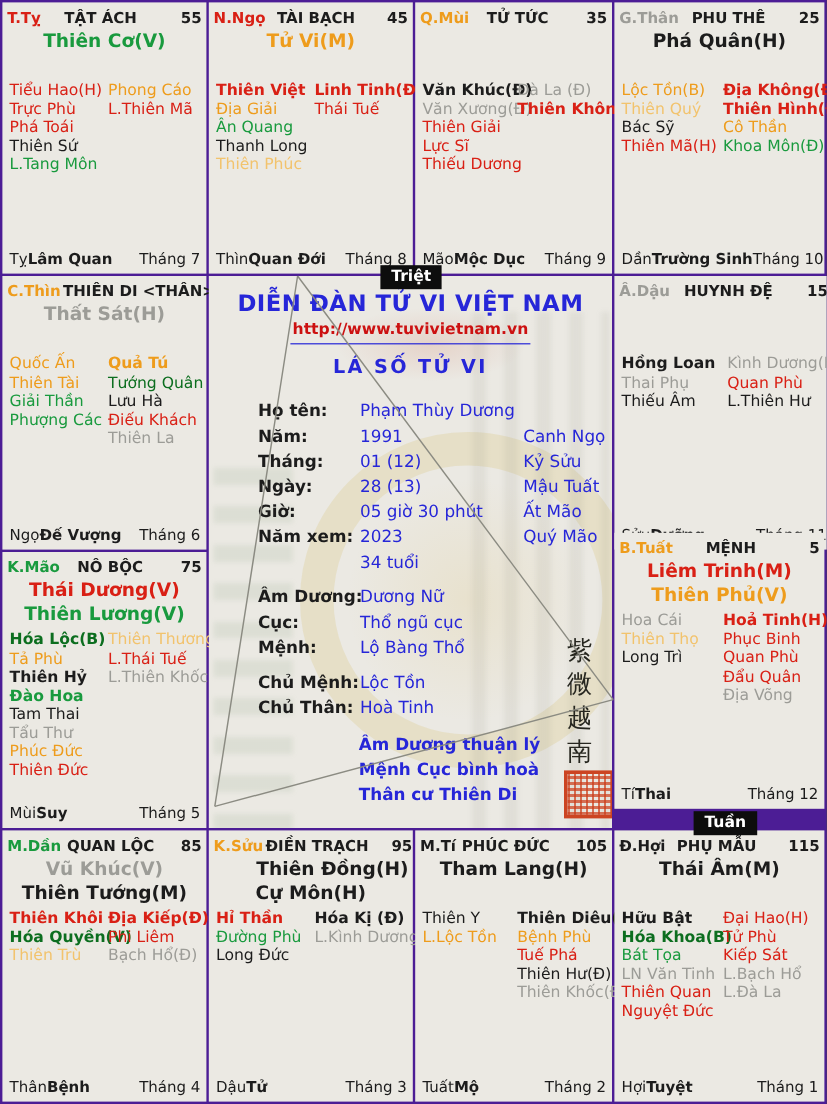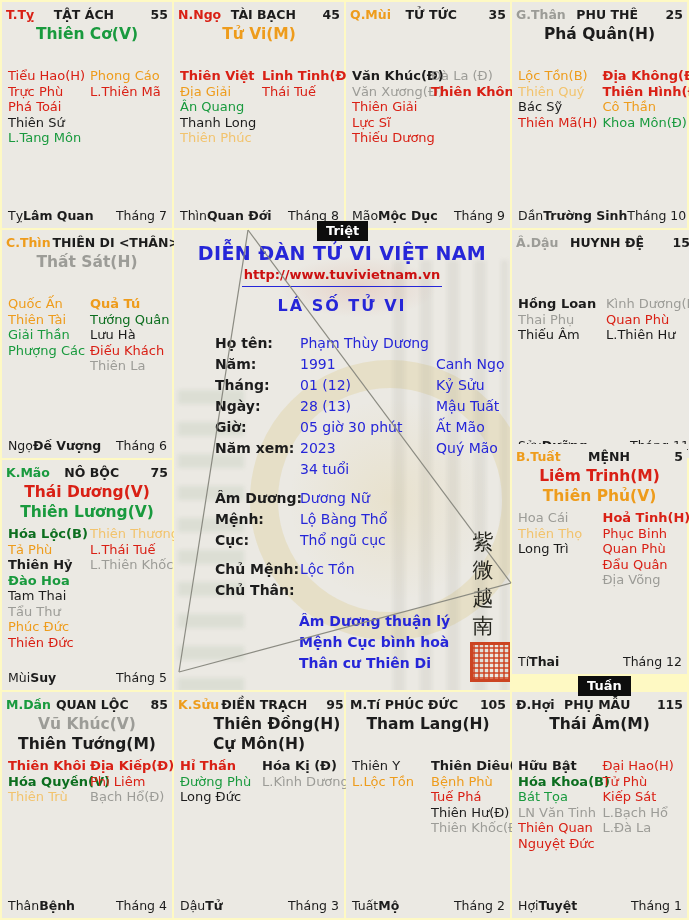--- a/index.html
+++ b/index.html
@@ -1,17 +1,17 @@
 <!DOCTYPE html>
 <html><head>
 <meta charset="utf-8">
 <style>
   html,body{margin:0;padding:0;background:#444;}
   #chart{
-    position:relative;width:689px;height:920px;background:#fef9c3;
+    position:relative;width:689px;height:920px;background:#4c1d95;
     font-family:"DejaVu Sans",sans-serif;color:#1c1c1c;overflow:hidden;
   }
   .cell{position:absolute;background:#ebe9e3;display:flex;flex-direction:column;box-sizing:border-box;}
   .r1c1{left:2px;top:2px;width:170px;height:226px}
   .r1c2{left:174px;top:2px;width:170px;height:226px}
   .r1c3{left:346px;top:2px;width:164px;height:226px}
   .r1c4{left:512px;top:2px;width:175px;height:226px}
   .r2c1{left:2px;top:230px;width:170px;height:228px}
   .r2c4{left:512px;top:230px;width:182px;height:228px}
   .r3c1{left:2px;top:460px;width:170px;height:230px}
@@ -461,36 +461,37 @@
           <span class="flabel"></span>
           <span class="fvalue">34 tuổi</span>
           <span class="fvalue2"></span>
         </div>
         <div class="field-row gap">
           <span class="flabel">Âm Dương:</span>
           <span class="fvalue">Dương Nữ</span>
           <span class="fvalue2"></span>
         </div>
         <div class="field-row">
+          <span class="flabel">Cục:</span>
+          <span class="fvalue">Thổ ngũ cục</span>
+          <span class="fvalue2"></span>
+        </div>
+        <div class="field-row">
           <span class="flabel">Mệnh:</span>
           <span class="fvalue">Lộ Bàng Thổ</span>
-          <span class="fvalue2"></span>
-        </div>
-        <div class="field-row">
-          <span class="flabel">Cục:</span>
-          <span class="fvalue">Thổ ngũ cục</span>
           <span class="fvalue2"></span>
         </div>
         <div class="field-row gap">
           <span class="flabel">Chủ Mệnh:</span>
           <span class="fvalue">Lộc Tồn</span>
           <span class="fvalue2"></span>
         </div>
         <div class="field-row">
           <span class="flabel">Chủ Thân:</span>
+          <span class="fvalue">Hoà Tinh</span>
           <span class="fvalue2"></span>
         </div>
       </div>
     <div class="notes">
         <div class="note">Âm Dương thuận lý</div>
         <div class="note">Mệnh Cục bình hoà</div>
         <div class="note">Thân cư Thiên Di</div>
       </div>
 
     <div class="vbrand">

